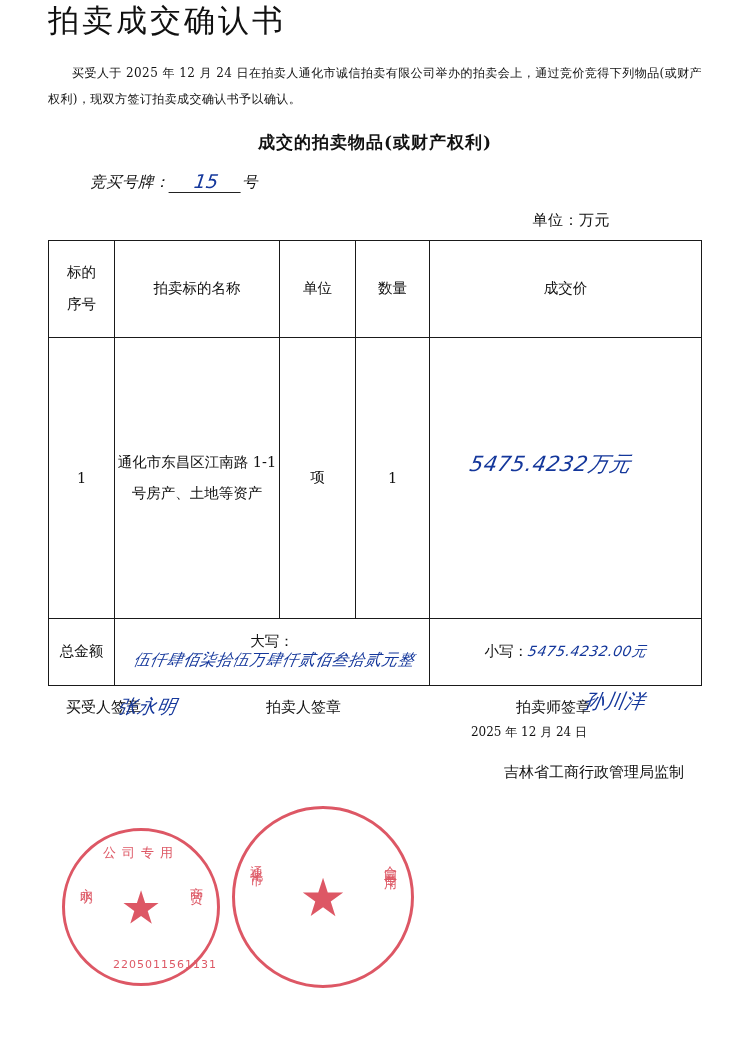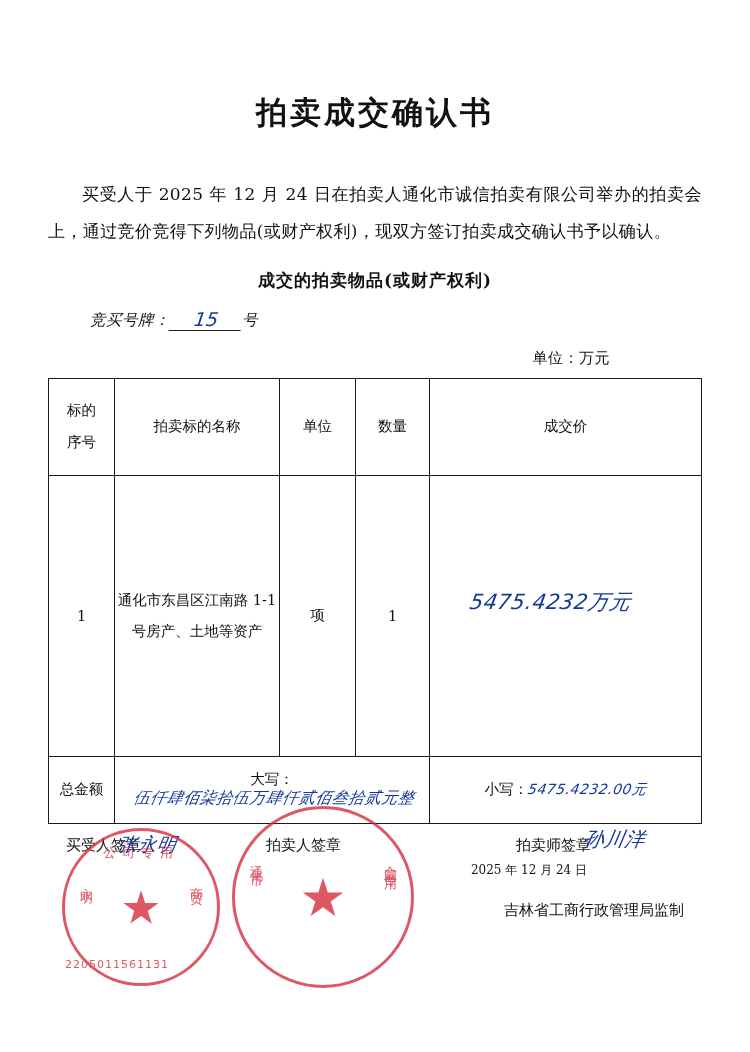--- a/index.html
+++ b/index.html
@@ -15,30 +15,29 @@
     color: #111;
     overflow: hidden;
   }
   .page {
     position: absolute;
     inset: 0;
     padding: 0 48px;
     box-sizing: border-box;
   }
   .doc-title {
-    text-align: center;
+    text-align: left;
     font-size: 31px;
-    font-weight: bold;
+    font-weight: normal;
     letter-spacing: 3px;
-    margin-top: 92px;
     font-family: "DejaVu Serif", "Liberation Serif", serif;
   }
   .intro {
-    margin-top: 42px;
-    font-size: 17px;
+    margin-top: 18px;
+    font-size: 12px;
     line-height: 2.2;
     text-align: justify;
     text-indent: 2em;
     letter-spacing: 0.4px;
   }
   .section-title {
     text-align: center;
     font-size: 17px;
     font-weight: bold;
     margin-top: 18px;
@@ -211,21 +210,21 @@
     text-align: center;
     color: #d4293a;
     font-size: 13px;
     letter-spacing: 6px;
     font-family: "DejaVu Sans", "Liberation Sans", sans-serif;
   }
   .stamp .code-text {
     position: absolute;
     left: 0; right: 0;
     bottom: 12px;
-    text-align: left;
+    text-align: right;
     color: #d4293a;
     font-size: 11px;
     letter-spacing: 1px;
     font-family: "DejaVu Sans", "Liberation Sans", sans-serif;
   }
   .stamp .side-l, .stamp .side-r {
     position: absolute;
     top: 46px;
     color: #d4293a;
     font-size: 13px;

